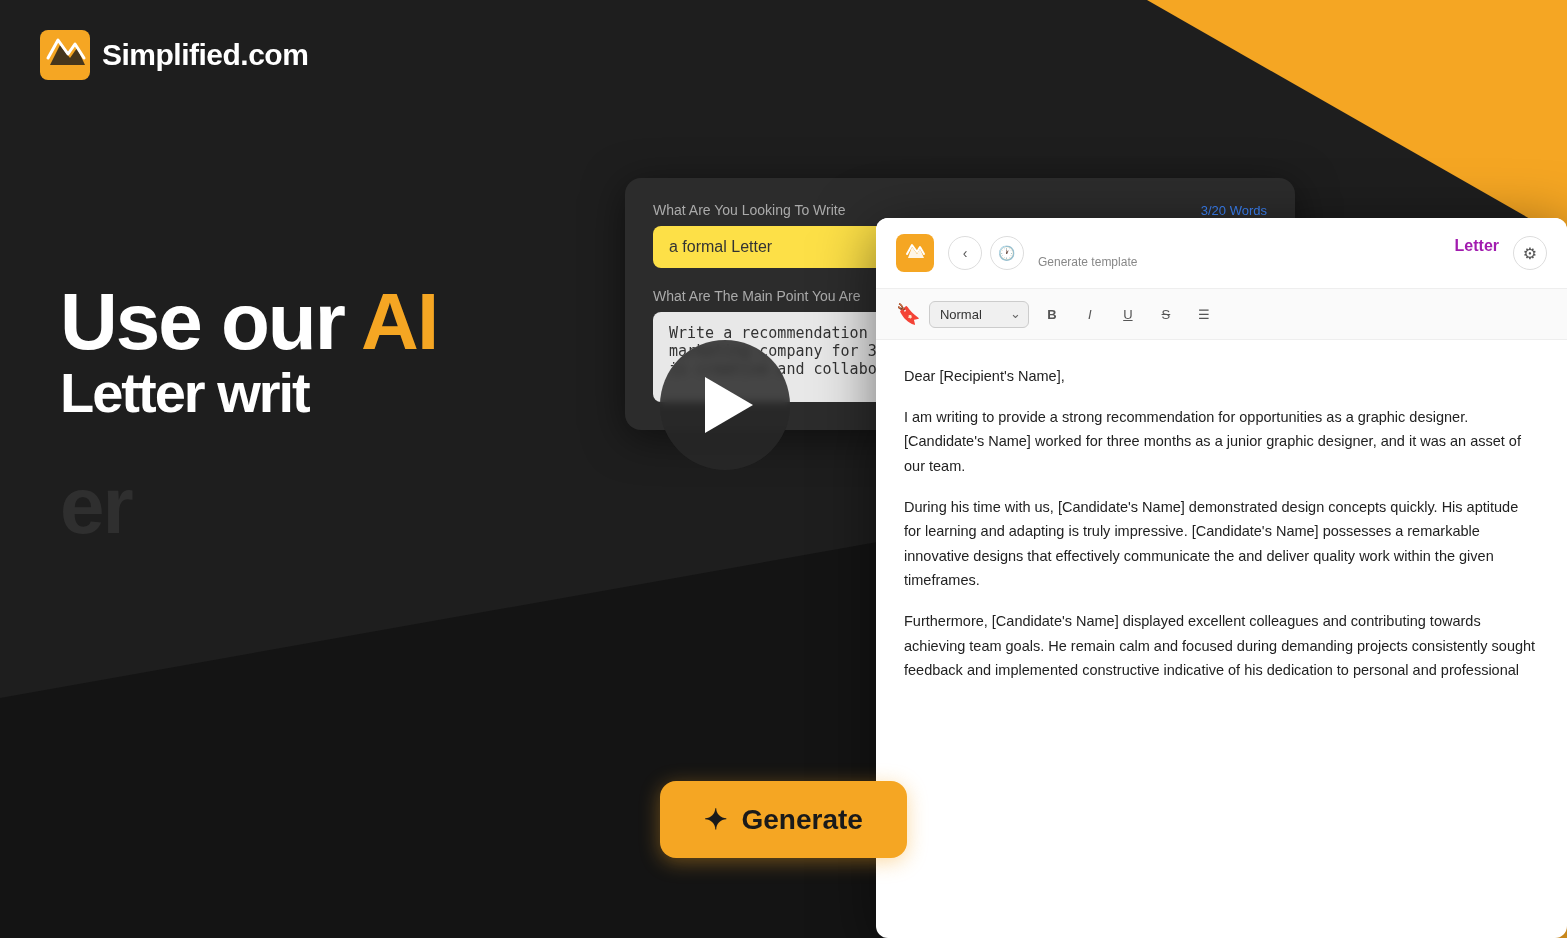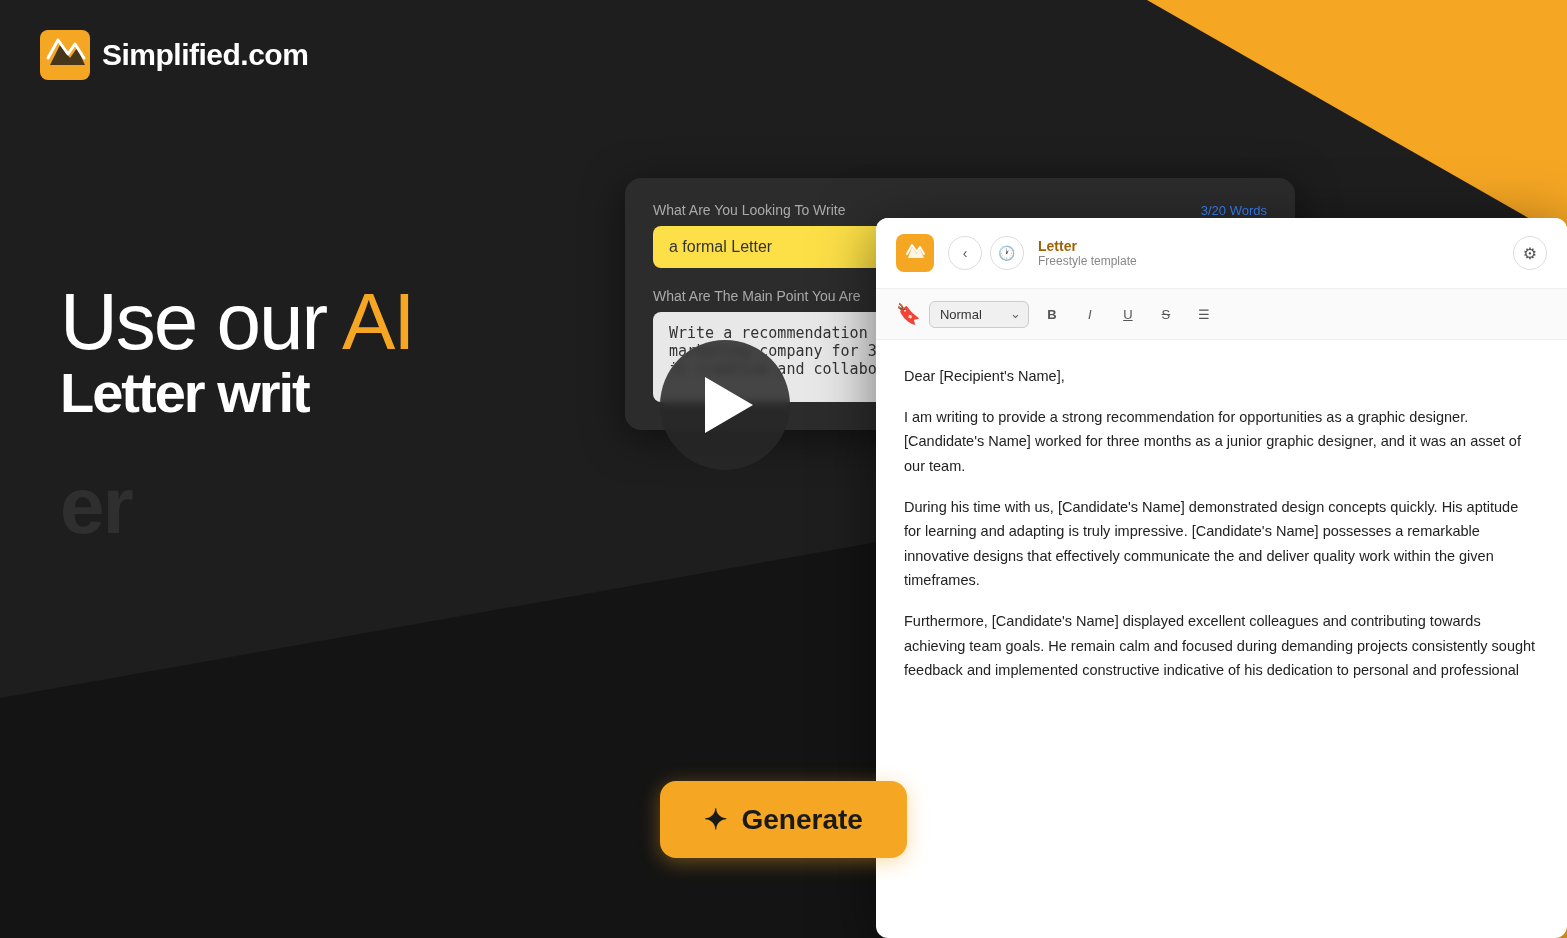--- a/index.html
+++ b/index.html
@@ -79,21 +79,21 @@
     
     .hero-text {
       position: absolute;
       top: 280px;
       left: 60px;
       z-index: 10;
     }
 
     .hero-line1 {
       font-size: 80px;
-      font-weight: 400;
+      font-weight: 700;
       color: #ffffff;
       line-height: 1.05;
       letter-spacing: -2px;
     }
 
     .hero-line1 .highlight {
       color: #f5a623;
     }
 
     .hero-line2 {
@@ -246,23 +246,24 @@
       cursor: pointer;
       font-size: 14px;
       color: #555555;
     }
 
     .editor-title-area {
       flex: 1;
     }
 
     .editor-title {
-      font-size: 14px;
+      font-size: 16px;
       font-weight: 700;
-      color: #a16207;
+      color: #a21caf;
+      text-align: right;
     }
 
     .editor-subtitle {
       font-size: 12px;
       color: #888888;
     }
 
     .editor-gear-btn {
       width: 34px;
       height: 34px;
@@ -443,21 +444,21 @@
         <path d="M4 16 L8 5 L13 12 L16 7 L20 16Z" fill="white" opacity="0.9"></path>
         <path d="M3 12 L8 3 L13 10 L16 5 L20 12" stroke="white" stroke-width="2" fill="none" stroke-linecap="round" stroke-linejoin="round"></path>
       </svg>
     </div>
     <div class="editor-nav-btns">
       <button class="editor-nav-btn">‹</button>
       <button class="editor-nav-btn">🕐</button>
     </div>
     <div class="editor-title-area">
       <div class="editor-title">Letter</div>
-      <div class="editor-subtitle">Freestyle template</div>
+      <div class="editor-subtitle">Generate template</div>
     </div>
     <button class="editor-gear-btn">⚙</button>
   </div>
 
   <div class="editor-toolbar">
     <span class="bookmark-icon">🔖</span>
     <div class="toolbar-select-wrapper">
       <select class="toolbar-select">
         <option>Normal</option>
         <option>Heading 1</option>

